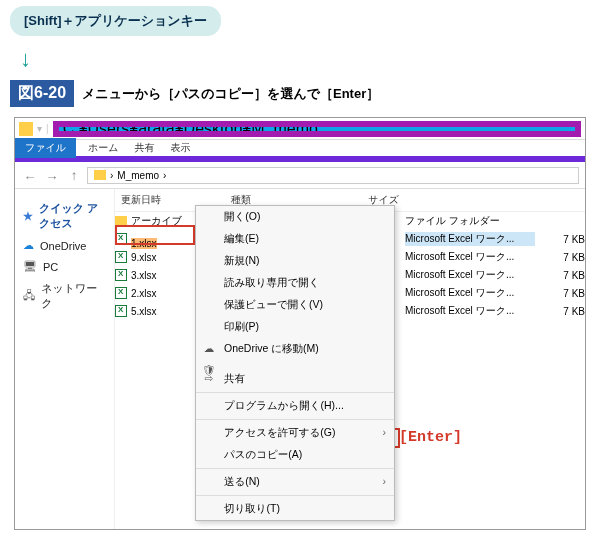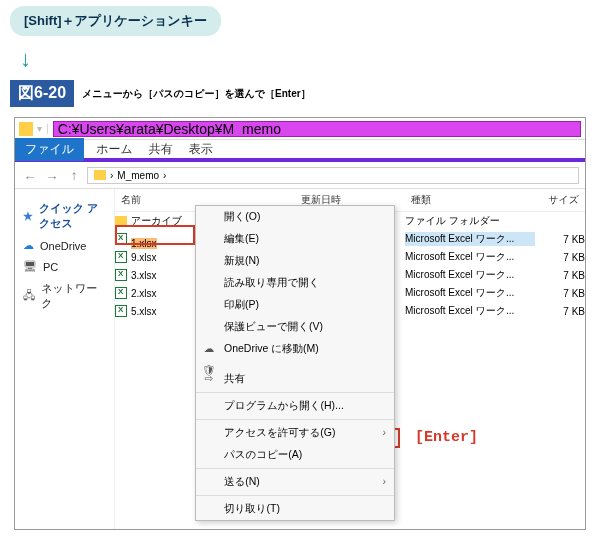--- a/index.html
+++ b/index.html
@@ -1,27 +1,27 @@
 <!DOCTYPE html>
 <html><head>
 <meta charset="utf-8">
 <style>
   * { box-sizing: border-box; margin: 0; padding: 0; }
   body { font-family: "Meiryo", "Yu Gothic", sans-serif; font-size: 11px; background: #fff; width: 600px; }
   .hint-pill { display: inline-block; background: #d4ecec; color: #0a3050; padding: 6px 14px; border-radius: 14px; margin: 6px 10px; font-size: 13px; font-weight: bold; }
   .arrow-down { color: #1aa098; font-size: 22px; margin: 4px 20px; font-weight: bold; }
   .caption-row { display: flex; align-items: center; gap: 8px; margin: 8px 10px 10px; }
   .fig-badge { background: #2b5aa0; color: #fff; padding: 3px 8px; font-size: 16px; font-weight: bold; }
-  .caption-text { font-size: 10px; font-weight: bold; }
+  .caption-text { font-size: 13px; font-weight: bold; }
   .explorer { border: 1px solid #999; margin: 0 14px 14px; width: 572px; background: #fff; }
   .titlebar { display: flex; align-items: center; background: #fff; border-bottom: 1px solid #ddd; height: 22px; padding: 0 4px; gap: 4px; font-size: 10px; }
   .titlebar .ticon { width: 14px; height: 14px; background: #ffcf4a; display: inline-block; }
   .titlebar .bar { color: #ccc; }
-  .titlebar .path-input { flex: 1; border: 1px solid #a21caf; height: 16px; padding: 0 4px; font-size: 14px; background: #d946ef; }
-  .ribbon-tabs { display: flex; align-items: center; font-size: 12px; height: 22px; border-bottom: 4px solid #6d28d9; }
+  .titlebar .path-input { flex: 1; border: 6px solid #a21caf; height: 16px; padding: 0 4px; font-size: 16px; background: #0ea5e9; }
+  .ribbon-tabs { display: flex; align-items: center; font-size: 10px; height: 22px; border-bottom: 6px solid #6d28d9; }
   .ribbon-tabs .file-tab { background: #1e74c8; color: #fff; padding: 3px 10px; margin-right: 4px; }
   .ribbon-tabs .tab { padding: 3px 8px; color: #333; }
   .addrbar { display: flex; align-items: center; gap: 4px; padding: 4px 6px; border-bottom: 1px solid #ddd; font-size: 10px; }
   .addrbar .nav-btn { width: 18px; height: 18px; border: none; background: none; color: #888; }
   .addrbar .path-box { flex: 1; border: 1px solid #ccc; padding: 2px 6px; display: flex; align-items: center; gap: 4px; }
   .addrbar .folder-icon { width: 12px; height: 10px; background: #ffcf4a; display: inline-block; }
   .body-row { display: flex; min-height: 340px; }
   .sidebar { width: 130px; border-right: 1px solid #eee; padding: 8px 6px; font-size: 11px; }
   .sidebar .item { display: flex; align-items: center; gap: 6px; padding: 4px 2px; color: #222; }
   .sidebar .quick { color: #1a509e; font-weight: bold; }
@@ -41,21 +41,21 @@
   .row.selected .c-name span.fname { background: #fdba74; margin-top: 8px; }
   .xicon { width: 12px; height: 12px; display: inline-block; background: #fff; border: 1px solid #1a7a3a; position: relative; }
   .xicon::after { content: "X"; color: #1a7a3a; font-size: 8px; position: absolute; top: -1px; left: 2px; font-weight: bold; }
   .foldicon { width: 12px; height: 10px; background: #ffcf4a; display: inline-block; }
   .red-box { border: 2px solid #d43a2a; position: absolute; pointer-events: none; }
   .context-menu { position: absolute; top: 16px; left: 80px; width: 200px; background: #f7f7f7; border: 1px solid #bbb; box-shadow: 2px 2px 6px rgba(0,0,0,.2); font-size: 10.5px; z-index: 5; }
   .context-menu .mi { padding: 4px 24px 4px 28px; position: relative; white-space: nowrap; }
   .context-menu .sep { border-top: 1px solid #ddd; margin: 2px 0; }
   .context-menu .arrow::after { content: "›"; position: absolute; right: 8px; color: #666; }
   .context-menu .micon { position: absolute; left: 6px; width: 14px; text-align: center; color: #555; }
-  .enter-label { position: absolute; left: 300px; top: 240px; color: #d43a2a; font-family: "Courier New", monospace; font-weight: bold; font-size: 15px; z-index: 6; }
+  .enter-label { position: absolute; left: 284px; top: 240px; color: #d43a2a; font-family: "Courier New", monospace; font-weight: bold; font-size: 15px; z-index: 6; }
 </style>
 </head>
 <body>
 
 
 
 <div class="hint-pill">[Shift]＋アプリケーションキー</div>
 <div class="arrow-down">↓</div>
 
 <div class="caption-row">
@@ -106,21 +106,20 @@
           <span>PC</span>
         </div>
       <div class="item">
           <span class="net">🖧</span>
           <span>ネットワーク</span>
         </div>
     </div>
 
     <div class="filepane">
       <div class="cols">
-        <div class="c-name">名前</div>
         <div class="c-date">更新日時</div>
         <div class="c-type">種類</div>
         <div class="c-size">サイズ</div>
       </div>
 
       <div class="row">
         <div class="c-name">
             <span class="foldicon"></span>
             <span>アーカイブ</span>
           </div>
@@ -175,22 +174,22 @@
         <div class="c-size">7 KB</div>
       </div>
 
       <div class="red-box" style="top:36px;left:0;width:80px;height:20px;"></div>
 
       <div class="context-menu">
         <div class="mi"><span>開く(O)</span></div>
         <div class="mi"><span>編集(E)</span></div>
         <div class="mi"><span>新規(N)</span></div>
         <div class="mi"><span>読み取り専用で開く</span></div>
+        <div class="mi"><span>保護ビューで開く(V)</span></div>
         <div class="mi"><span>印刷(P)</span></div>
-        <div class="mi"><span>保護ビューで開く(V)</span></div>
         <div class="mi"><span class="micon">☁</span><span>OneDrive に移動(M)</span></div>
         <div class="mi"><span class="micon">🛡</span></div>
         <div class="mi"><span class="micon">⇨</span><span>共有</span></div>
         <div class="sep"></div>
         <div class="mi"><span>プログラムから開く(H)...</span></div>
         <div class="sep"></div>
         <div class="mi arrow"><span>アクセスを許可する(G)</span></div>
         <div class="mi"><span>パスのコピー(A)</span></div>
         <div class="sep"></div>
         <div class="mi arrow"><span>送る(N)</span></div>

